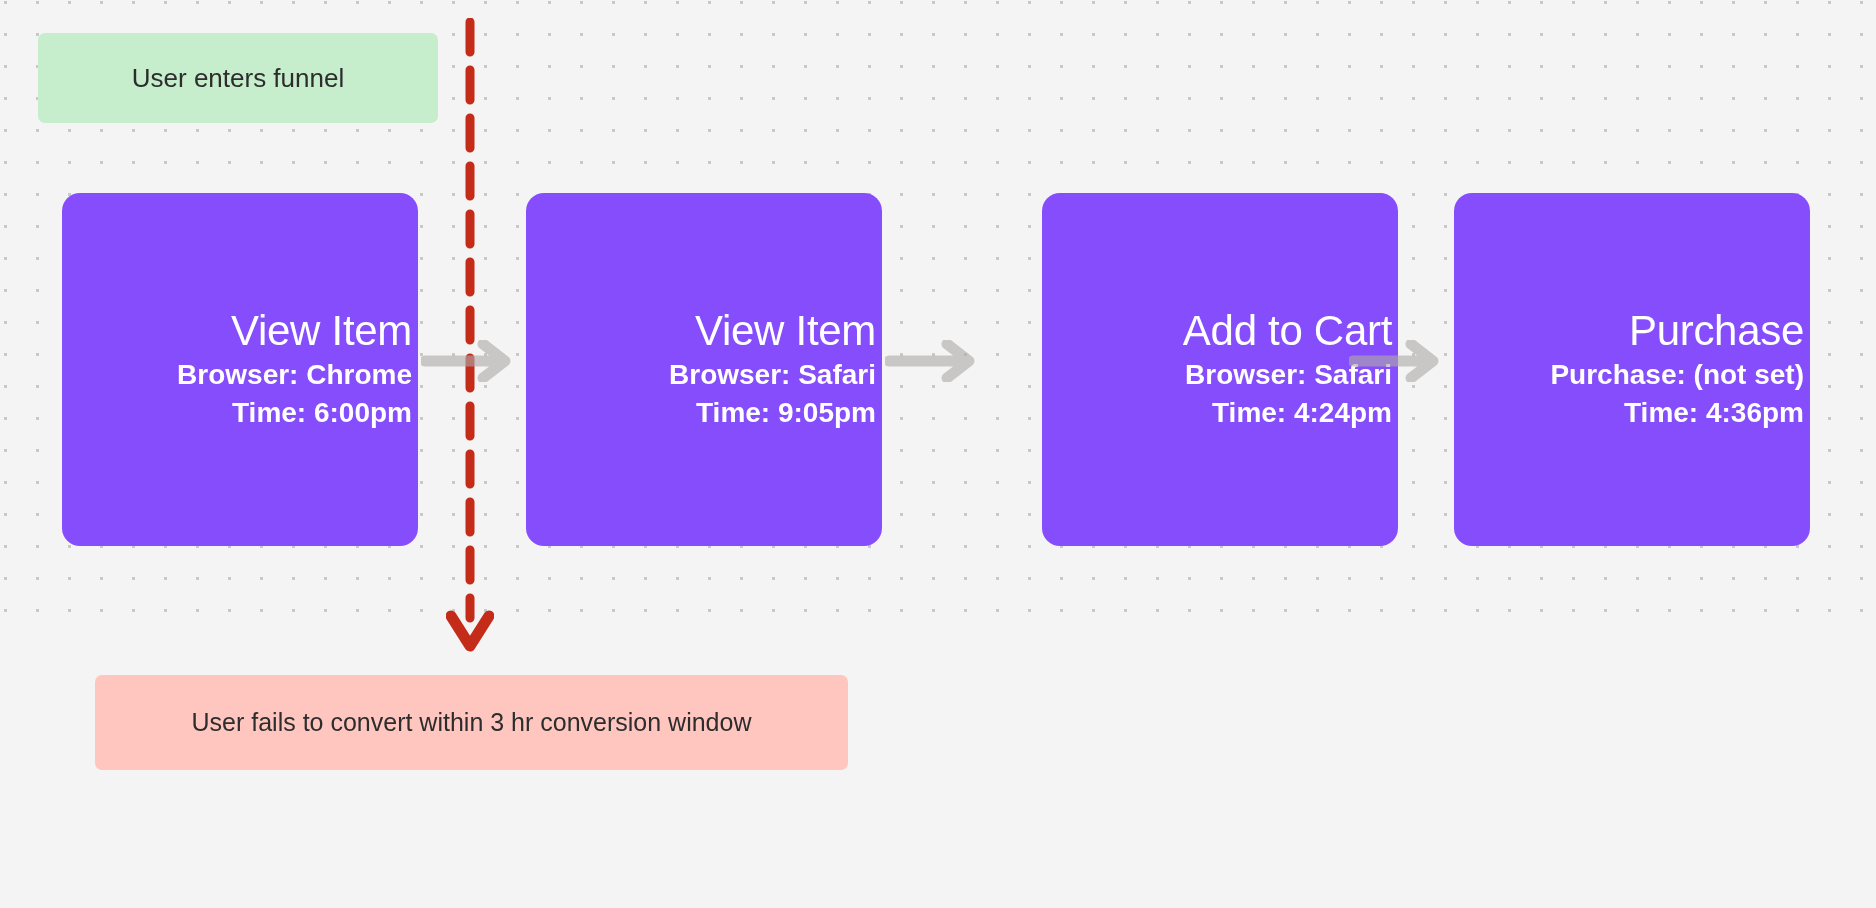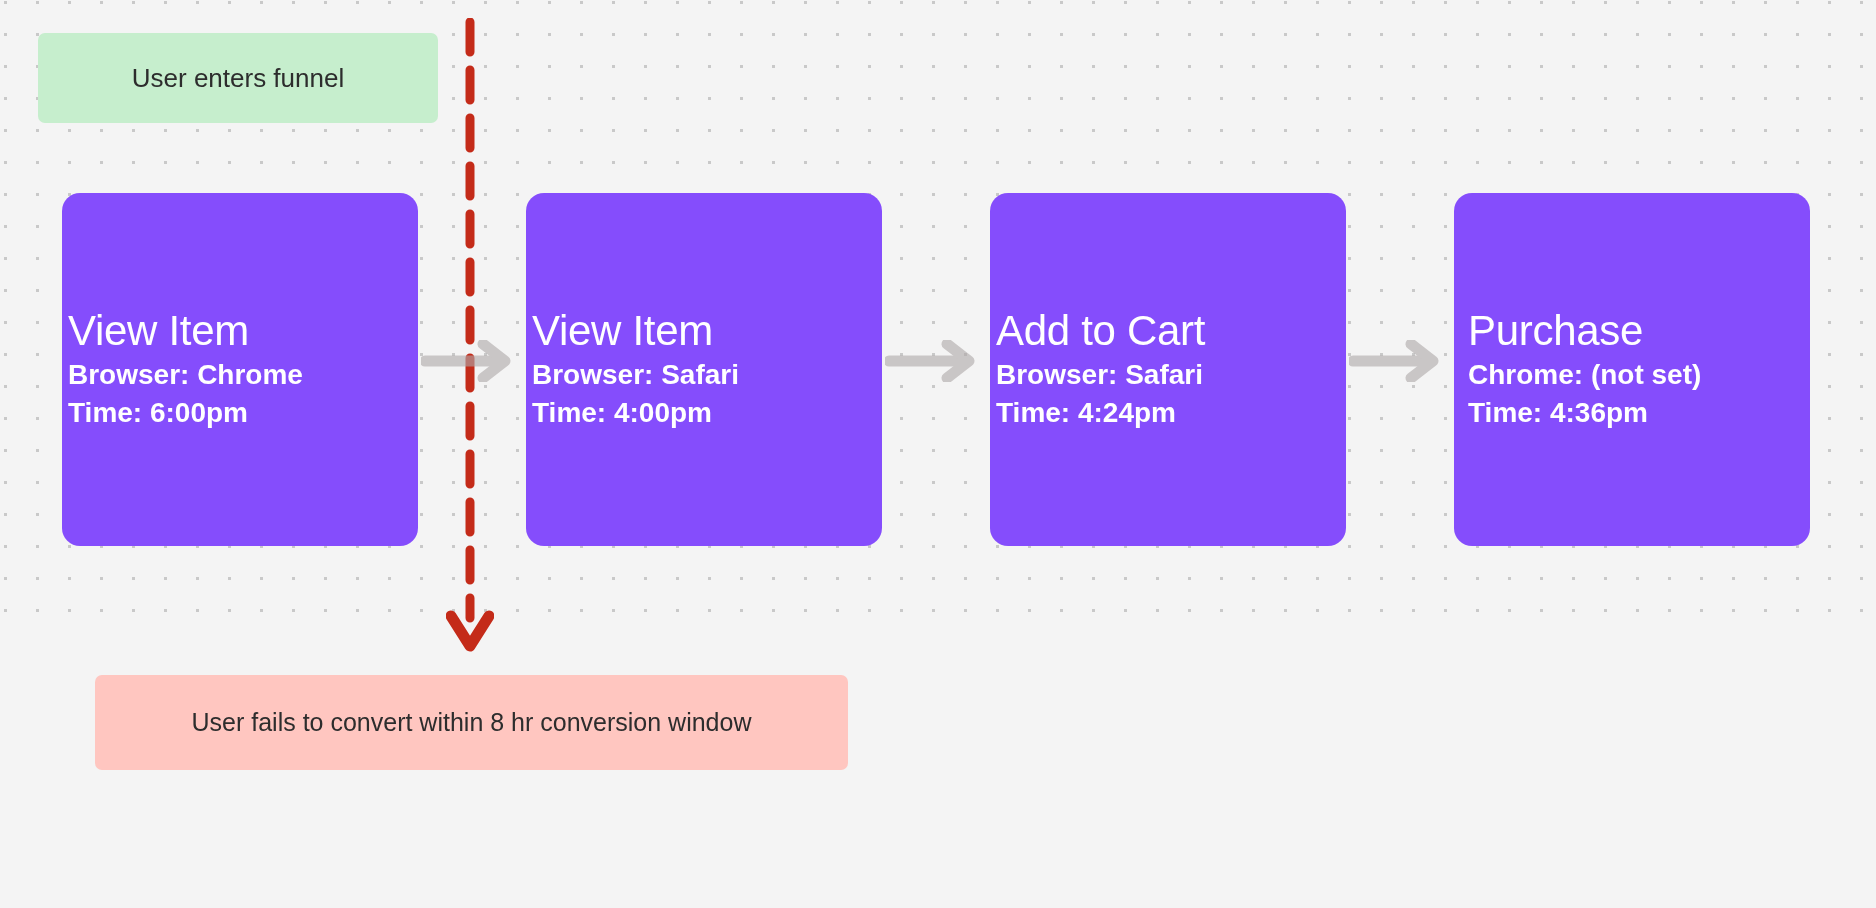--- a/index.html
+++ b/index.html
@@ -54,21 +54,21 @@
   
   .step-card {
     position: absolute;
     top: 193px;
     width: 356px;
     height: 353px;
     background: #854dfc;
     border-radius: 18px;
     display: flex;
     flex-direction: column;
-    align-items: flex-start;
+    align-items: flex-end;
     justify-content: center;
     color: #ffffff;
     box-sizing: border-box;
     padding: 0 6px;
   }
   .step-card .step-title {
     font-size: 42px;
     line-height: 1.12;
     font-weight: 400;
     letter-spacing: -0.3px;
@@ -77,21 +77,21 @@
   }
   .step-card .step-meta {
     font-size: 28px;
     line-height: 1.35;
     font-weight: 700;
     white-space: nowrap;
   }
 
   #card-0 { left: 62px;   }
   #card-1 { left: 526px;  }
-  #card-2 { left: 990px;  }
+  #card-2 { left: 1042px;  }
   #card-3 { left: 1454px; padding-left: 14px; }
 
   
   .flow-arrow {
     position: absolute;
     top: 340px;
     width: 94px;
     height: 42px;
     opacity: 0.62;
   }
@@ -126,32 +126,32 @@
 
   <div class="step-card" id="card-0">
     <div class="step-title">View Item</div>
     <div class="step-meta">Browser: Chrome</div>
     <div class="step-meta">Time: 6:00pm</div>
   </div>
 
   <div class="step-card" id="card-1">
     <div class="step-title">View Item</div>
     <div class="step-meta">Browser: Safari</div>
-    <div class="step-meta">Time: 4:00pm</div>
+    <div class="step-meta">Time: 9:05pm</div>
   </div>
 
   <div class="step-card" id="card-2">
     <div class="step-title">Add to Cart</div>
     <div class="step-meta">Browser: Safari</div>
     <div class="step-meta">Time: 4:24pm</div>
   </div>
 
   <div class="step-card" id="card-3">
     <div class="step-title">Purchase</div>
-    <div class="step-meta">Chrome: (not set)</div>
+    <div class="step-meta">Purchase: (not set)</div>
     <div class="step-meta">Time: 4:36pm</div>
   </div>
 
   <div class="flow-arrow" id="arrow-0">
     <svg width="94" height="42" viewBox="0 0 94 42" xmlns="http://www.w3.org/2000/svg">
       <line x1="4" y1="21" x2="78" y2="21" stroke="#b0aaaa" stroke-width="11" stroke-linecap="round"></line>
       <polyline points="62,4 84,21 62,38" fill="none" stroke="#b0aaaa" stroke-width="11" stroke-linecap="round" stroke-linejoin="round"></polyline>
     </svg>
   </div>
 
@@ -163,16 +163,16 @@
   </div>
 
   <div class="flow-arrow" id="arrow-2">
     <svg width="94" height="42" viewBox="0 0 94 42" xmlns="http://www.w3.org/2000/svg">
       <line x1="4" y1="21" x2="78" y2="21" stroke="#b0aaaa" stroke-width="11" stroke-linecap="round"></line>
       <polyline points="62,4 84,21 62,38" fill="none" stroke="#b0aaaa" stroke-width="11" stroke-linecap="round" stroke-linejoin="round"></polyline>
     </svg>
   </div>
 
   <div class="ann-box" id="fail-box">
-    <span>User fails to convert within 8 hr conversion window</span>
+    <span>User fails to convert within 3 hr conversion window</span>
   </div>
 
 </div>
 
 </body></html>

